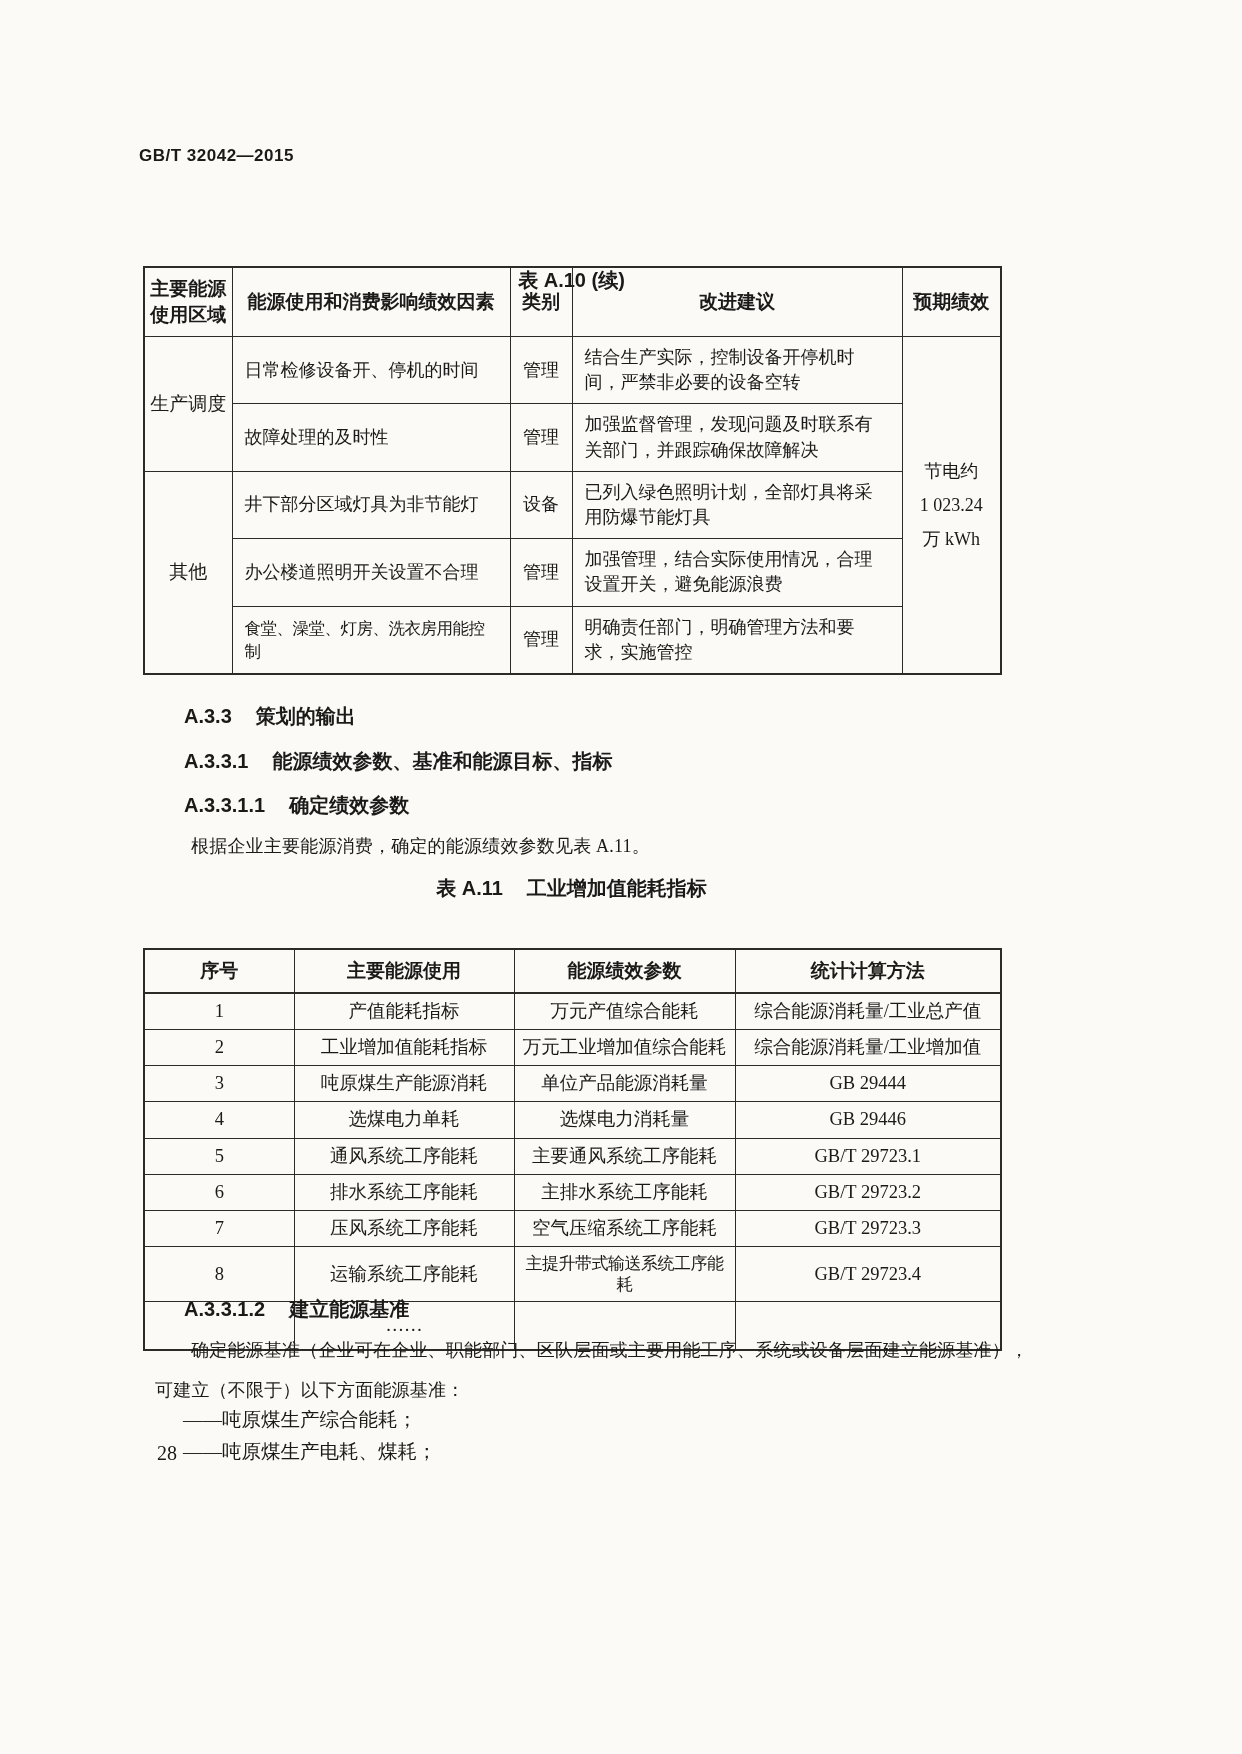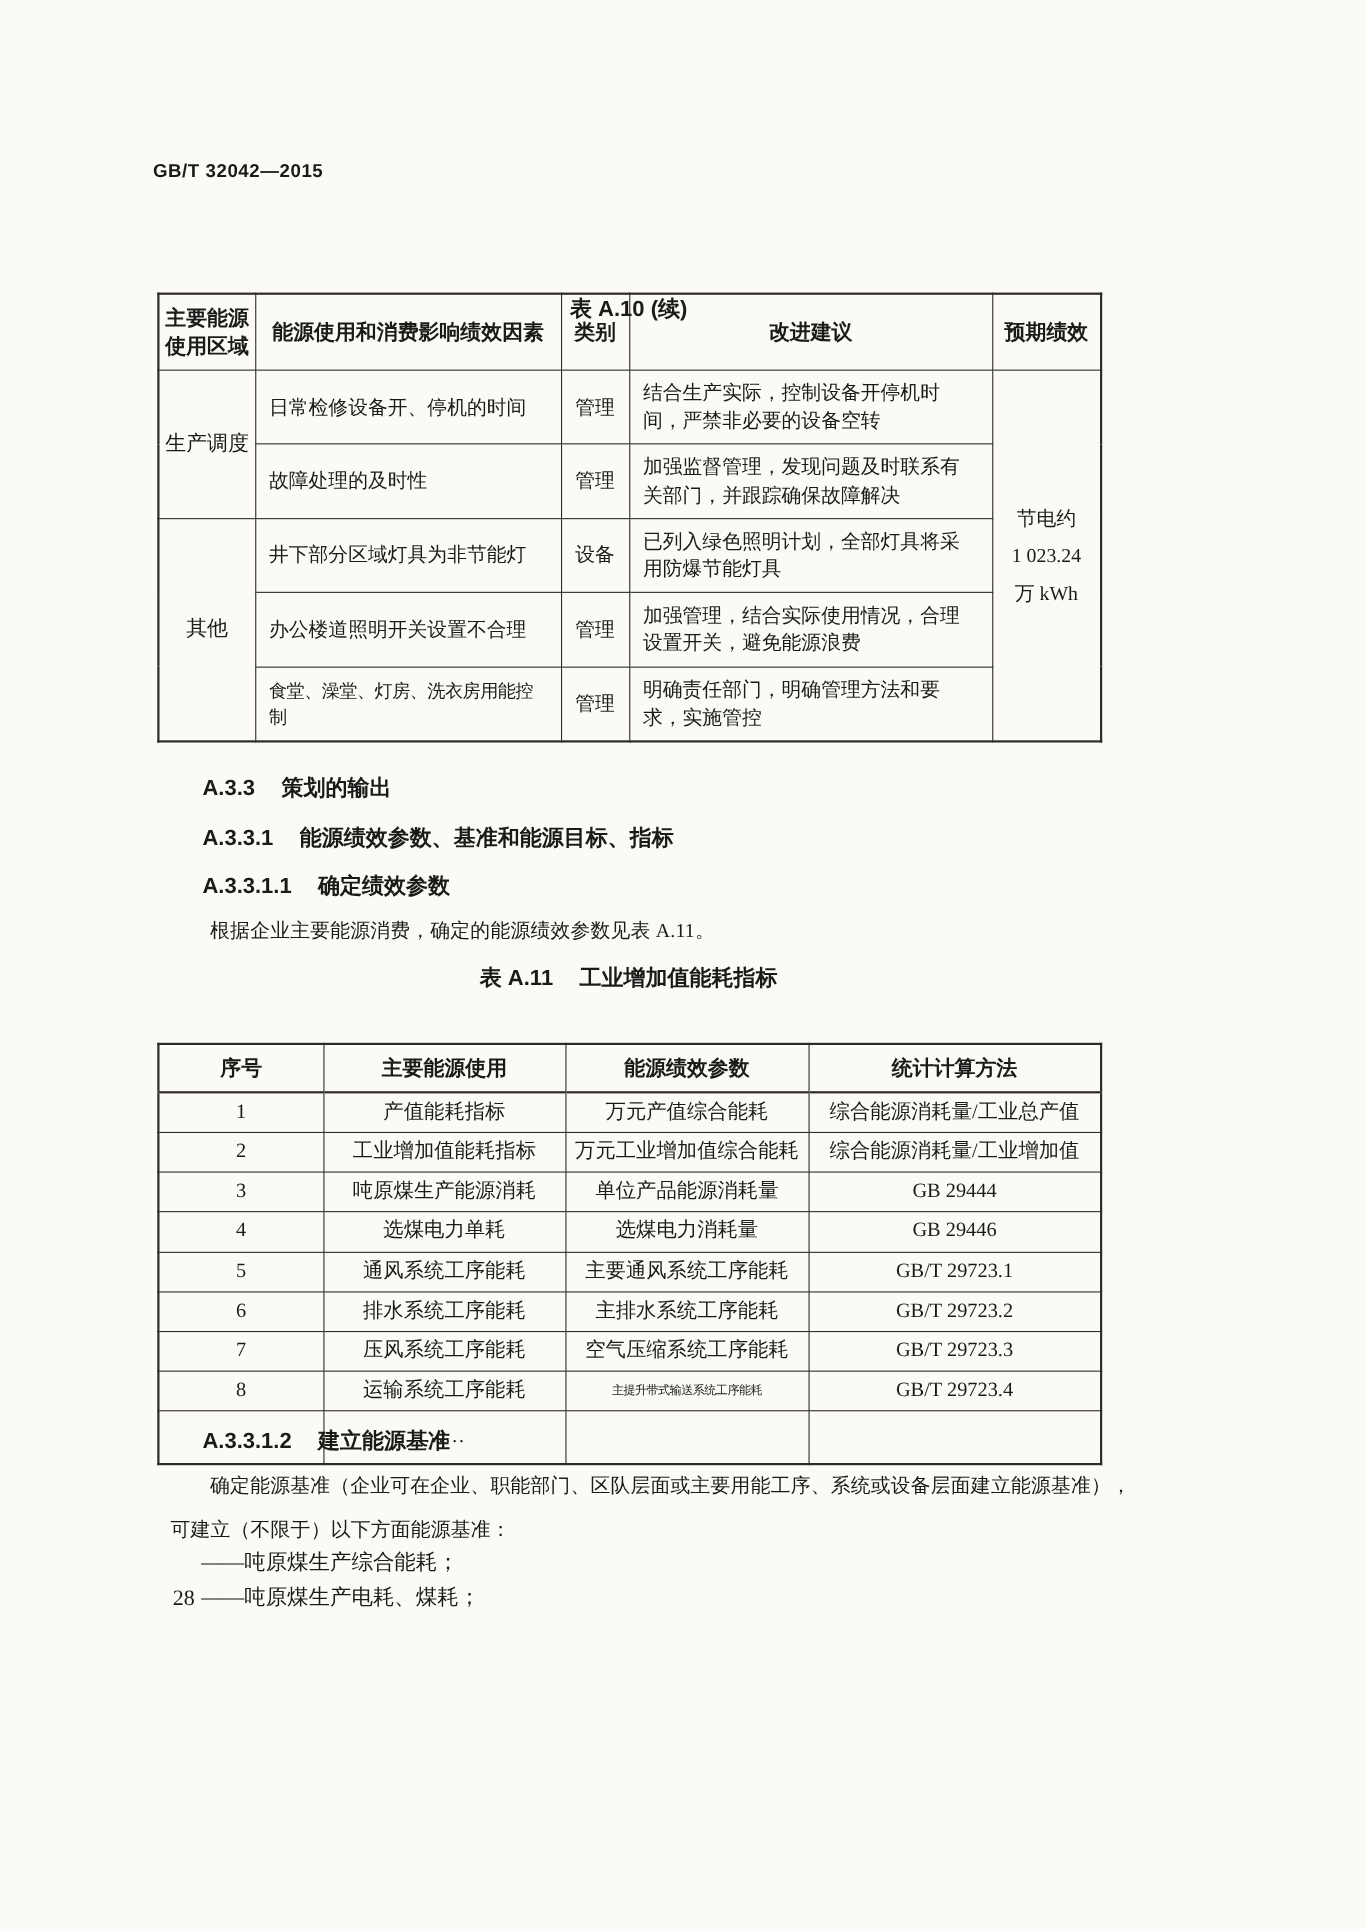--- a/index.html
+++ b/index.html
@@ -54,21 +54,21 @@
   .t10 td.compact { font-size: 16.5px; letter-spacing: -0.5px; }
   .blk { display: block; }
   .expected { text-align: center; font-size: 18.5px; }
   .expected .blk { line-height: 1.9; }
 
   .t11 { left: 143px; top: 932px; width: 857px; margin-top: 16px; }
   .t11 td {
     font-size: 18.5px; text-align: center; vertical-align: middle;
     padding: 6px 4px; line-height: 1.25;
   }
-  .t11 td.compact { font-size: 11px; letter-spacing: -0.5px; font-family: Liberation Serif, serif; }
+  .t11 td.compact { font-size: 17px; letter-spacing: -0.5px; font-family: Liberation Serif, serif; }
   .t11 tr.tall td { height: 48px; }
   .t11 th { border-bottom-width: 2px; }
 
   
   .heading {
     left: 143px;
     font-family: "Liberation Sans", "DejaVu Sans", sans-serif;
     font-weight: bold; font-size: 20px; white-space: nowrap; margin-left: 41px;
   }
   .hnum { margin-right: 24px; }

